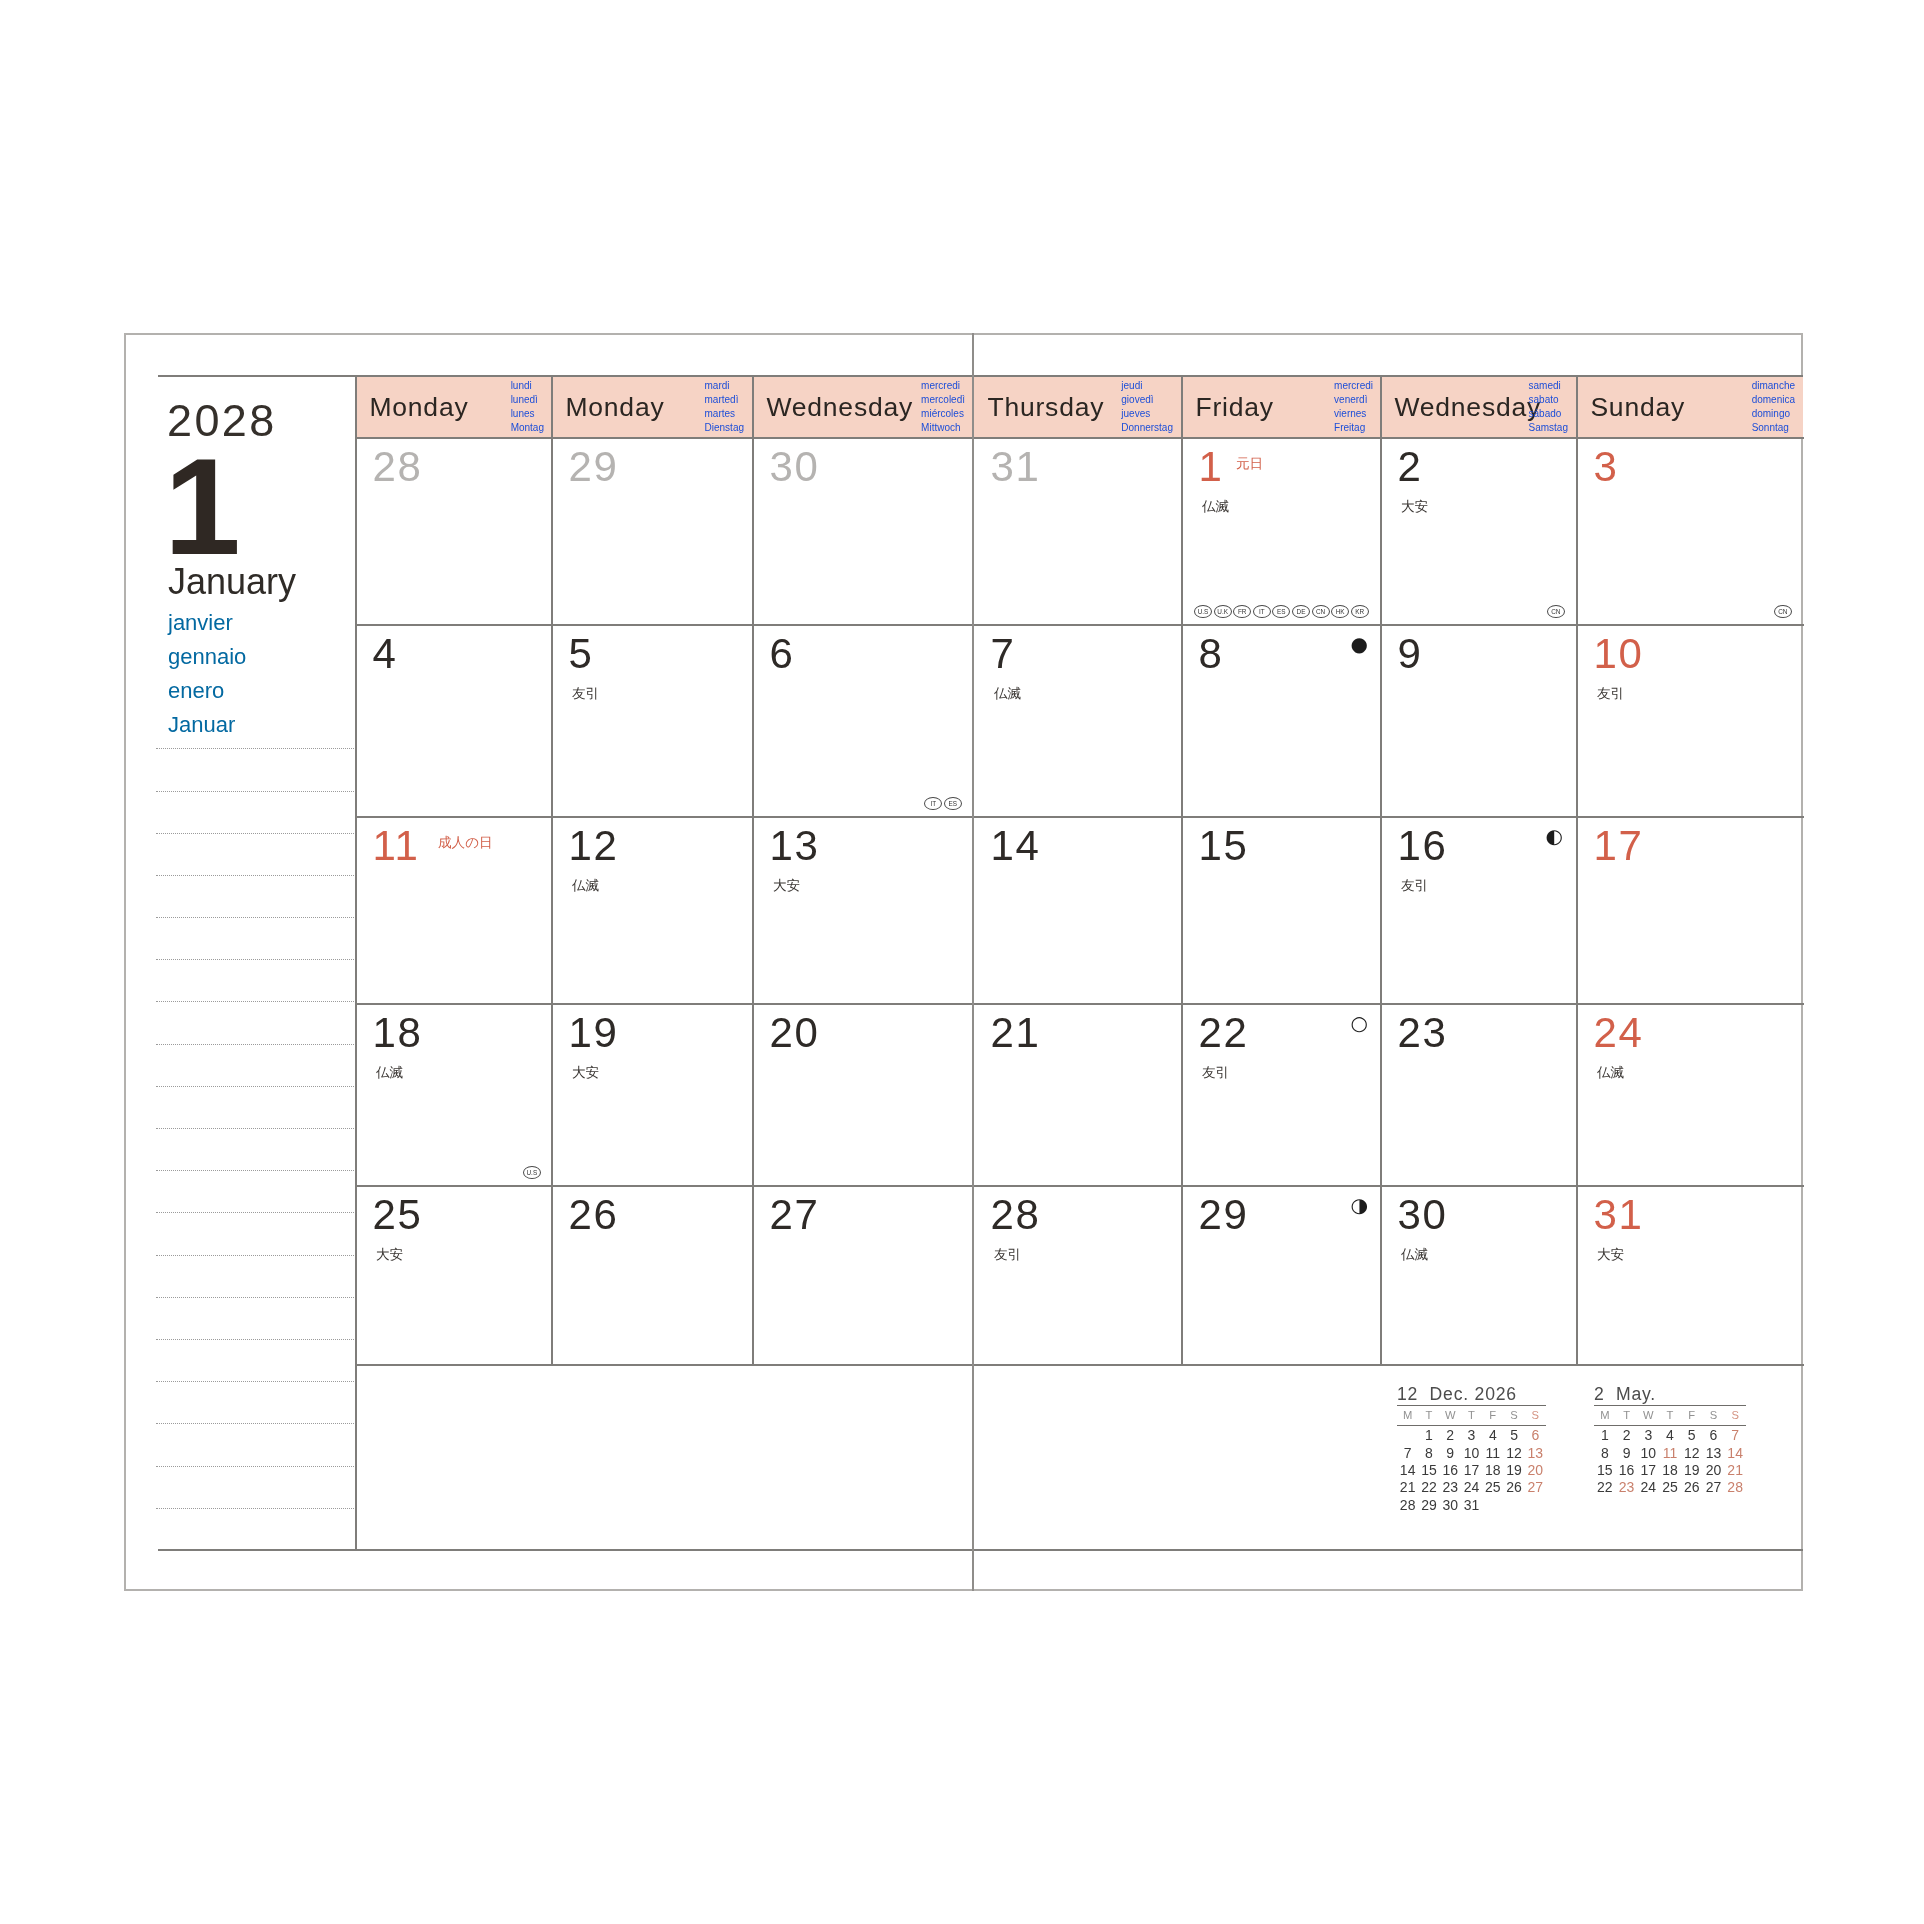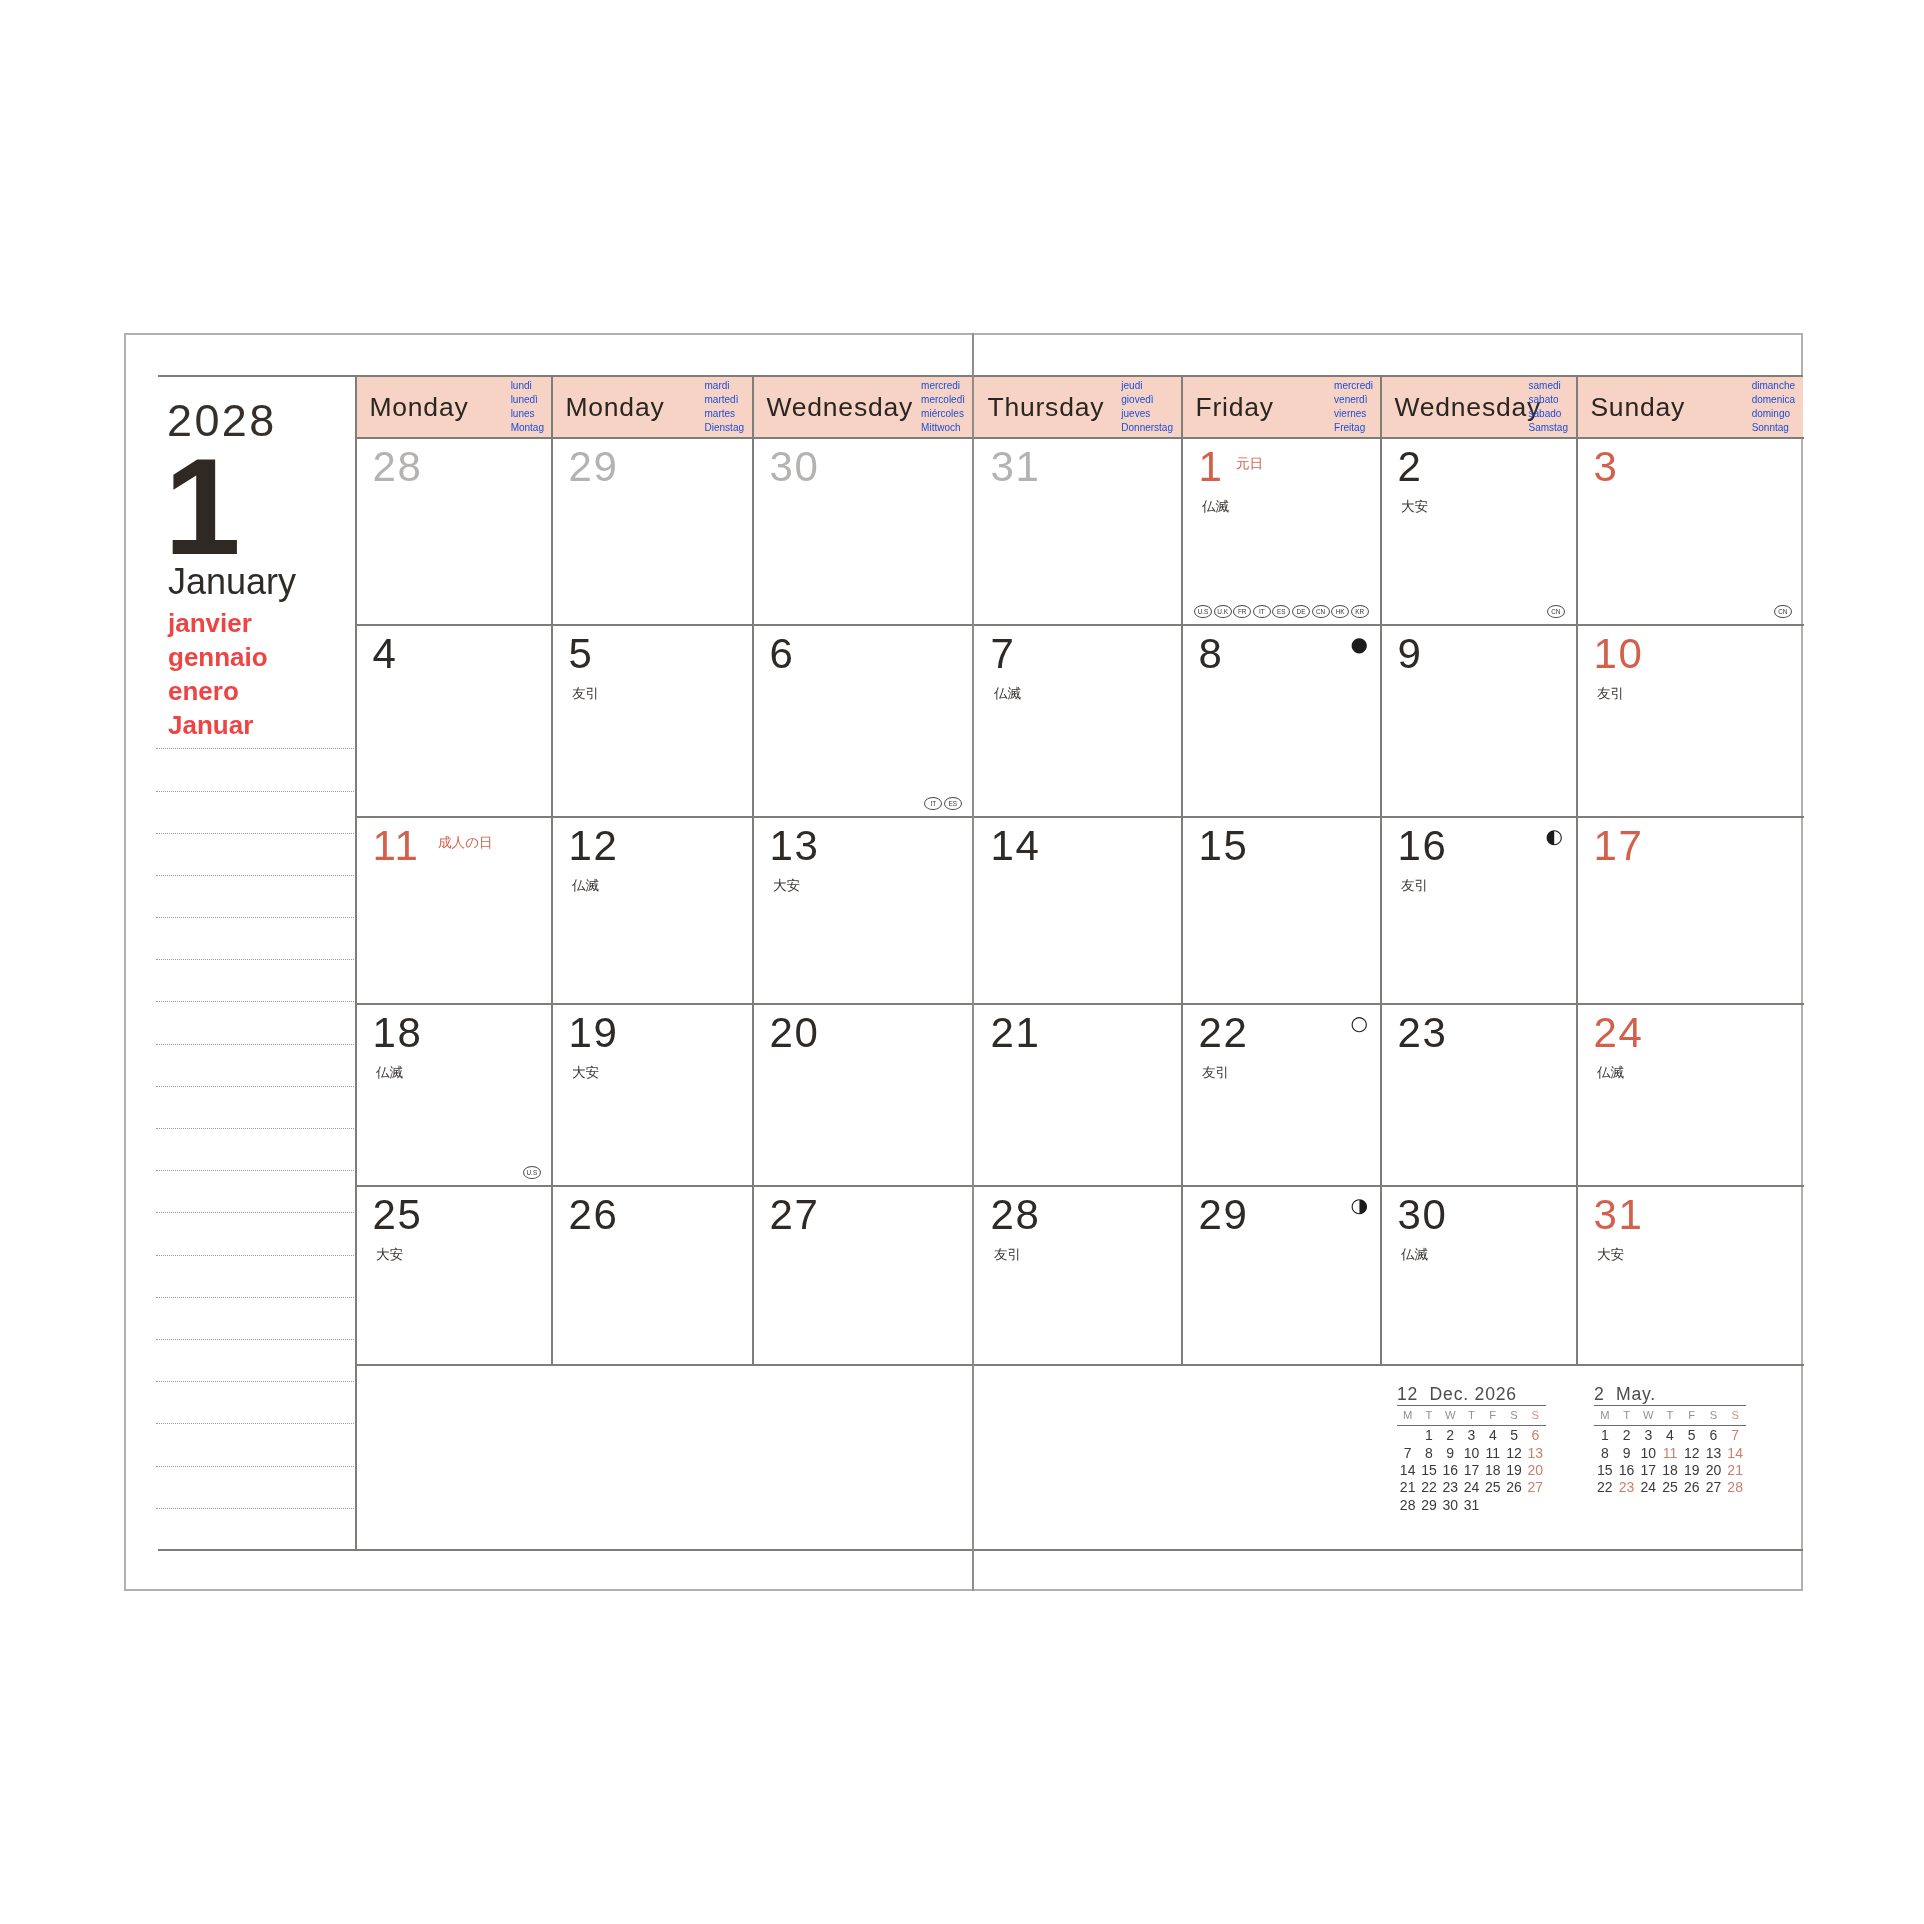--- a/index.html
+++ b/index.html
@@ -19,21 +19,21 @@
   .wd{position:absolute;top:375px;height:63px;background:#f6d3c5;box-sizing:border-box;z-index:2;}
   .wd-main{position:absolute;left:14.4px;top:50%;transform:translateY(-50%);
            font-size:26.5px;color:#2b2622;letter-spacing:0.8px;}
   .wd-sub{position:absolute;right:8px;top:4px;font-size:10px;
           line-height:14px;color:#1d4ed8;}
 
   
   .year{position:absolute;left:167px;top:395px;font-size:45px;letter-spacing:2.4px;color:#35302b;z-index:3;}
   .bignum{position:absolute;left:164px;top:437px;font-size:138px;font-weight:700;line-height:1;color:#2f2823;z-index:3;}
   .mname-en{position:absolute;left:168px;top:561px;font-size:36px;color:#2f2b27;z-index:3;}
-  .mname-list{position:absolute;left:168px;top:606px;font-size:26px;line-height:34px;color:#ef4444;z-index:3;font-weight:bold;}
+  .mname-list{position:absolute;left:168px;top:606px;font-size:22px;line-height:34px;color:#0369a1;z-index:3;}
   .rule{position:absolute;left:156px;width:198px;border-top:1.6px dotted #9b9b9b;z-index:2;}
 
   
   .cell{position:absolute;z-index:6;}
   .num{position:absolute;left:17.6px;top:6.4px;font-size:42px;letter-spacing:1.6px;color:#2e2a27;}
   .num.gray{color:#b5b3b1;}
   .num.red{color:#d2604a;}
   .rokuyo{position:absolute;left:21px;top:61px;font-size:13.6px;color:#3a3633;}
   .holiday{position:absolute;top:17.6px;font-size:13.6px;color:#d2604a;white-space:nowrap;}
   .moon{position:absolute;right:13px;top:9.6px;font-size:20px;color:#1c1c1c;

